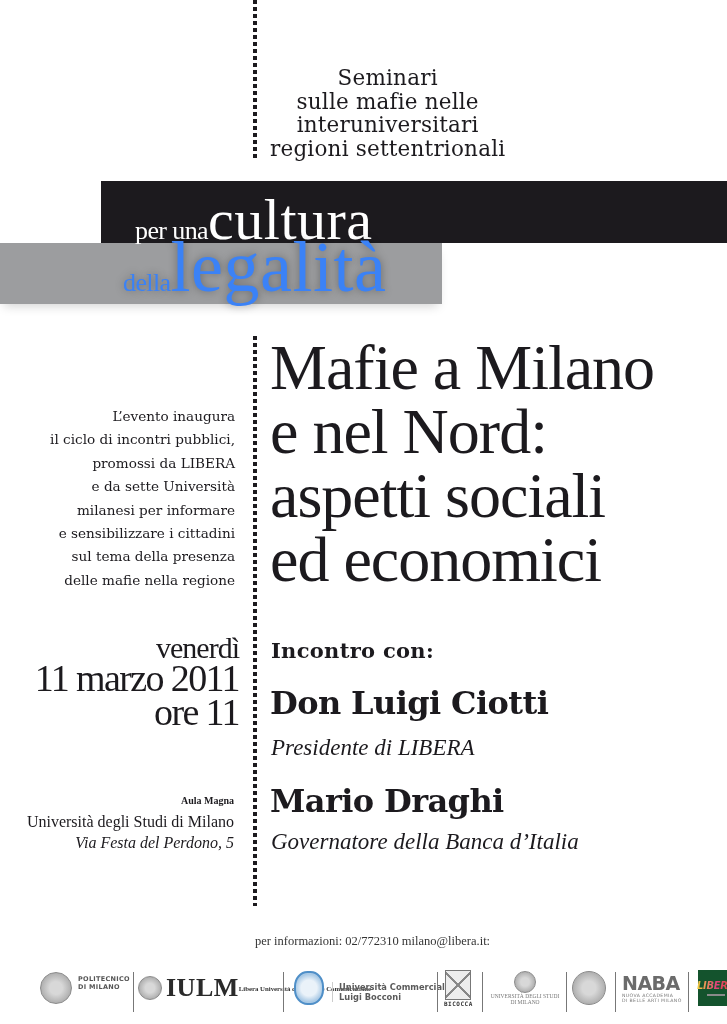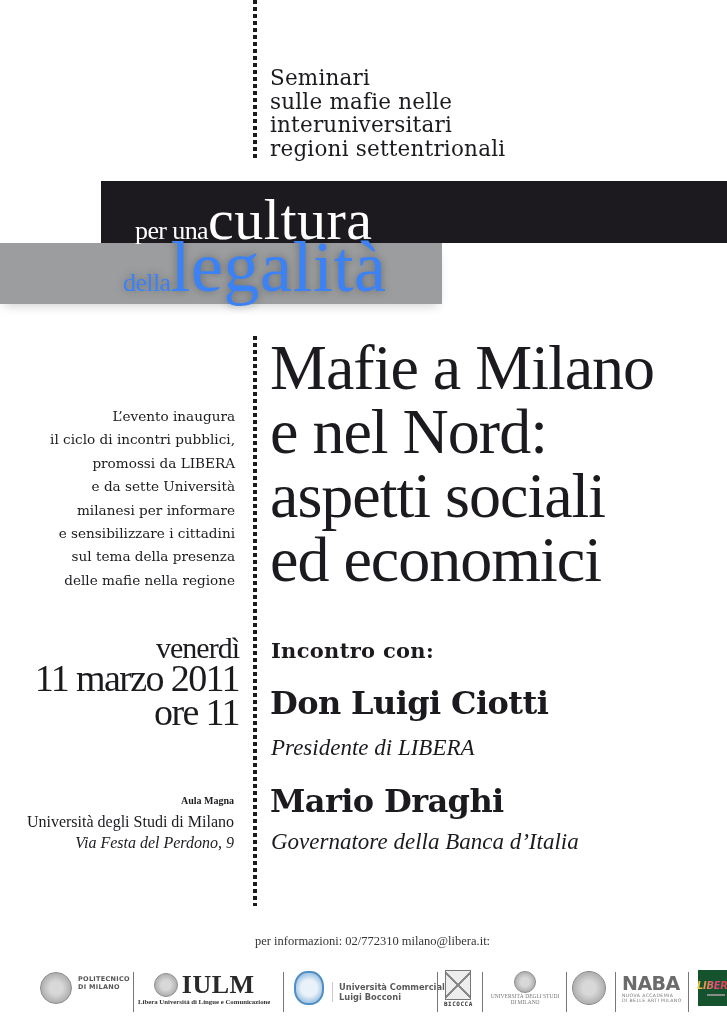--- a/index.html
+++ b/index.html
@@ -17,21 +17,21 @@
     background-size: 4px 7px; background-repeat: repeat-y;
   }
 
   
   .seminar {
     left: 270px; top: 66px;
     font-family: "DejaVu Serif", serif;
     font-size: 21.5px; line-height: 23.5px; letter-spacing: 0.2px;
     color: #1c1a1e;
   }
-  .seminar div { white-space: nowrap; }
+  .seminar div { white-space: nowrap; text-align: center; }
 
   
   .band-black { left: 101px; top: 181px; width: 626px; height: 62px; background: #1c1a1e; }
   .band-gray {
     left: 0; top: 243px; width: 442px; height: 61px; background: #9c9d9f;
     box-shadow: 0 6px 10px -4px rgba(0,0,0,0.18);
   }
   .banner-line1 {
     left: 135px; top: 186px; white-space: nowrap; color: #ffffff;
     font-family: "Liberation Serif", serif;
@@ -187,37 +187,37 @@
 
 <div class="abs incontro">Incontro con:</div>
 <div class="abs guest-name g1-name">Don Luigi Ciotti</div>
 <div class="abs guest-role g1-role">Presidente di LIBERA</div>
 <div class="abs guest-name g2-name">Mario Draghi</div>
 <div class="abs guest-role g2-role">Governatore della Banca d’Italia</div>
 
 <div class="abs venue">
   <div class="v-hall">Aula Magna</div>
   <div class="v-inst">Università  degli Studi di Milano</div>
-  <div class="v-address">Via Festa del Perdono, 9</div>
+  <div class="v-address">Via Festa del Perdono, 5</div>
 </div>
 
 <div class="abs info">per informazioni: 02/772310 milano@libera.it:</div>
 
 <div class="abs logos">
 
   <div class="logo" style="left:16px;">
     <div class="seal"></div>
     <div style="margin-left:6px; margin-top:-10px;">
       <div class="logo-text-small">POLITECNICO</div>
       <div class="logo-text-small">DI MILANO</div>
     </div>
   </div>
   <div class="sep" style="left:109px;"></div>
 
-  <div class="logo" style="left:114px; flex-direction:column; align-items:center; justify-content:center;">
+  <div class="logo" style="left:114px; flex-direction:row; align-items:center; justify-content:center;">
     <div style="display:flex; align-items:center;">
       <div class="seal" style="width:24px;height:24px;margin-right:4px;"></div>
       <span class="iulm-big">IULM</span>
     </div>
     <div class="iulm-sub">Libera Università di Lingue e Comunicazione</div>
   </div>
   <div class="sep" style="left:259px;"></div>
 
   <div class="logo" style="left:270px;">
     <div class="bocconi-seal"></div>

